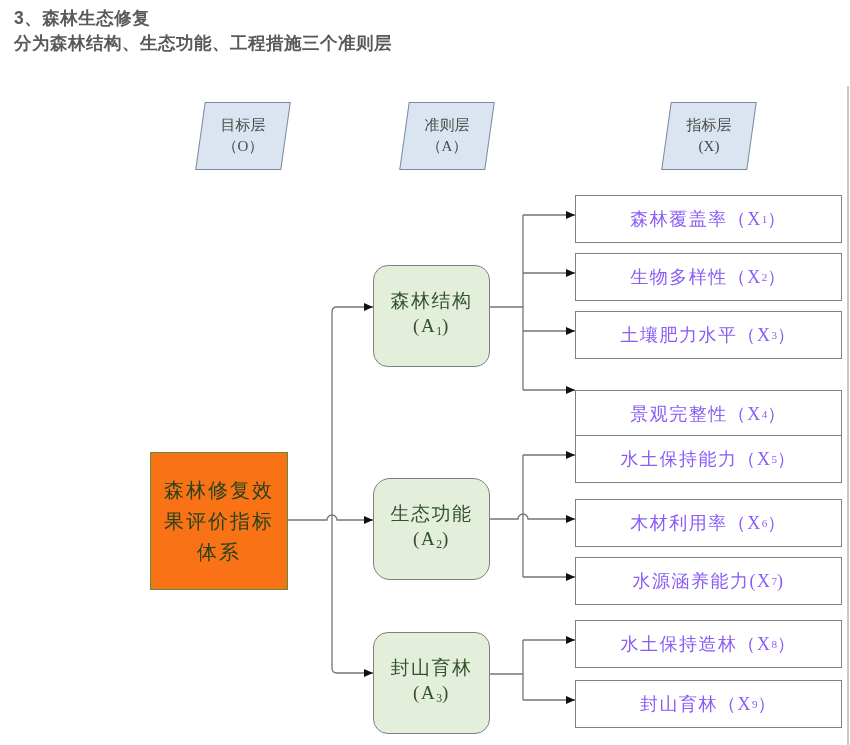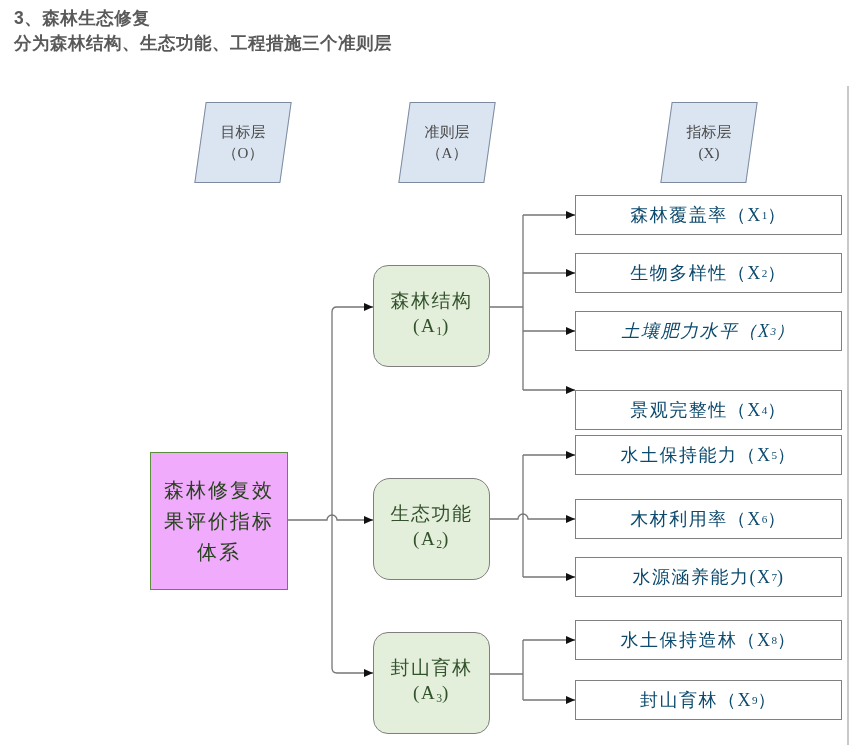--- a/index.html
+++ b/index.html
@@ -5,43 +5,43 @@
   html,body{margin:0;padding:0;background:#ffffff;}
   .canvas{
     position:relative;width:850px;height:745px;background:#ffffff;overflow:hidden;
     font-family:"Liberation Sans",sans-serif;
     padding-left:27px;
   }
   
   .title-block{position:absolute;left:14px;top:6px;color:#595959;font-weight:bold;
     font-size:17.5px;line-height:25px;letter-spacing:0.5px;}
   
-  .pgram{position:absolute;width:86px;height:81px;text-align:center;}
+  .pgram{position:absolute;width:86px;height:68px;text-align:center;}
   .pgram .shape{position:absolute;left:0;top:0;right:0;bottom:0;
     background:#dbe5f1;border:1.2px solid #7c8aa0;transform:skewX(-8deg);}
   .pgram .ptext{position:relative;width:100%;height:100%;display:flex;flex-direction:column;
     align-items:center;justify-content:center;color:#4a4a4a;
     font-family:"Liberation Serif",serif;font-size:15px;line-height:21px;}
   
   .goal-box{position:absolute;left:150px;top:452px;width:138px;height:138px;
-    background:#f0abfc;border:1.6px solid #5a8f3c;box-sizing:border-box;
+    background:#f97316;border:1.6px solid #5a8f3c;box-sizing:border-box;
     display:flex;flex-direction:column;align-items:center;justify-content:center;
     color:#27421d;font-family:"Liberation Serif",serif;font-size:20px;
     line-height:31px;letter-spacing:2px;text-align:center;}
   
   .crit-box{position:absolute;left:373px;width:117px;height:102px;
     background:#e3efdb;border:1.3px solid #7f7f7f;border-radius:15px;box-sizing:border-box;
     display:flex;flex-direction:column;align-items:center;justify-content:center;
     color:#32522c;font-family:"Liberation Serif",serif;font-size:19px;
     line-height:25px;letter-spacing:1.5px;}
   
-  .ind-box{position:absolute;left:575px;width:267px;height:40px;
+  .ind-box{position:absolute;left:575px;width:267px;height:48px;
     background:#ffffff;border:1.2px solid #808080;box-sizing:border-box;
     display:flex;align-items:center;justify-content:center;
-    color:#0c4a6e;font-family:"Liberation Serif",serif;font-size:18px;letter-spacing:1.5px;}
+    color:#8b5cf6;font-family:"Liberation Serif",serif;font-size:18px;letter-spacing:1.5px;}
   .sub{font-size:0.62em;vertical-align:-0.28em;letter-spacing:0;}
   .svg-layer{position:absolute;left:0;top:0;}
   .edge-line{position:absolute;left:847px;top:86px;width:2px;height:659px;background:#c9c9c9;}
 </style>
 </head>
 <body>
 
 <div class="canvas">
 
   <div class="title-block">
@@ -127,21 +127,21 @@
       <span>（X</span>
       <span class="sub">1</span>
       <span>）</span>
   </div>
   <div class="ind-box" style="top:253px;">
     <span>生物多样性</span>
       <span>（X</span>
       <span class="sub">2</span>
       <span>）</span>
   </div>
-  <div class="ind-box" style="top:311px;font-style:italic;">
+  <div class="ind-box" style="top:311px;">
     <span>土壤肥力水平</span>
       <span>（X</span>
       <span class="sub">3</span>
       <span>）</span>
   </div>
   <div class="ind-box" style="top:390px;">
     <span>景观完整性</span>
       <span>（X</span>
       <span class="sub">4</span>
       <span>）</span>

